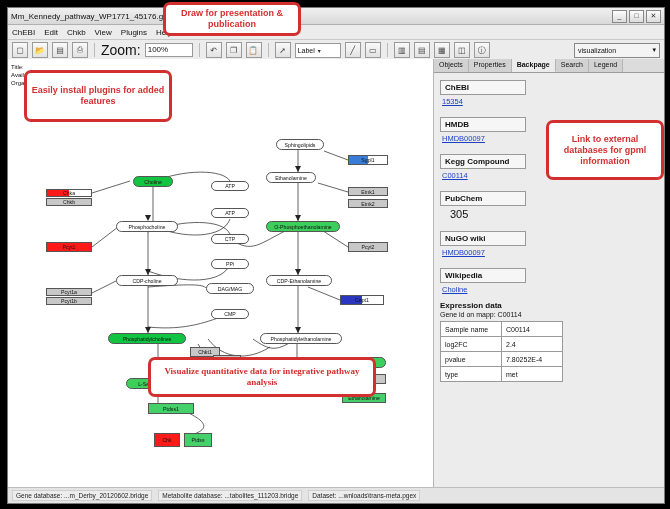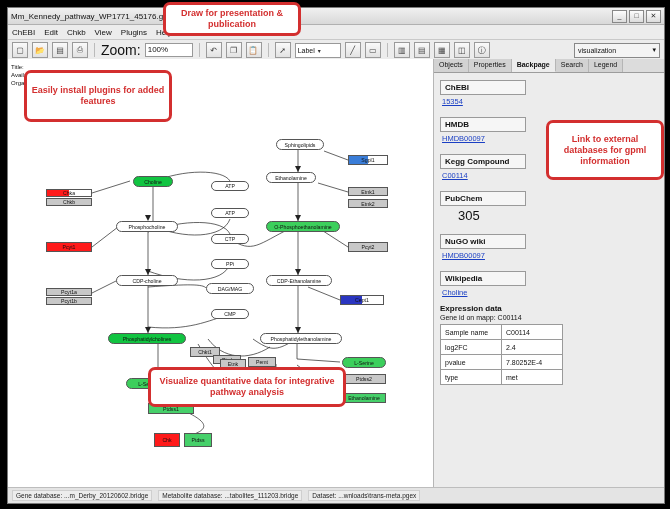--- a/index.html
+++ b/index.html
@@ -49,21 +49,21 @@
 
   
   .tabs{display:flex;height:13px;font-size:7px;border-bottom:1px solid #9c9c9c;background:#dcdcdc;}
   .tab{padding:0 5px;line-height:12px;border-right:1px solid #b5b5b5;background:#d2d2d2;color:#111;}
   .tab.active{background:#ececec;font-weight:bold;border-bottom:1px solid #ececec;}
 
   .panel-body{position:absolute;left:0;right:0;top:13px;bottom:0;overflow:hidden;padding:4px 6px;}
   .dbhead{display:inline-block;border:1px solid #9a9a9a;background:#f6f6f6;font-size:8px;font-weight:bold;
           padding:2px 8px 2px 4px;margin-bottom:2px;color:#111;min-width:72px;}
   .dblink{font-size:7.5px;color:#1a3fc4;text-decoration:underline;margin:0 0 7px 2px;}
-  .dbplain{font-size:13px;color:#111;margin:0 0 7px 18px;}
+  .dbplain{font-size:11px;color:#111;margin:0 0 7px 10px;}
   .exphead{font-size:8px;font-weight:bold;color:#111;margin:6px 0 1px 0;}
   .geneid{font-size:7px;color:#111;margin-bottom:3px;}
   table.exptab{border-collapse:collapse;font-size:7px;color:#111;}
   table.exptab td{border:1px solid #9a9a9a;background:#fff;padding:2px 4px;height:10px;}
   table.exptab td.k{width:52px;}
   table.exptab td.v{width:52px;}
 
   
   .node{position:absolute;font-size:5.2px;color:#111;display:flex;align-items:center;justify-content:center;
         text-align:center;box-sizing:border-box;line-height:6px;}
@@ -226,21 +226,21 @@
           <div class="node met gg" style="left: 334px; top: 298px; width: 44px; height: 11px;">L-Serine</div>
           <div class="node gene" style="left: 334px; top: 315px; width: 44px; height: 10px;">Ptdss2</div>
           <div class="node met gg" style="left: 118px; top: 319px; width: 44px; height: 11px;">L-Serine</div>
           <div class="node gene green" style="left: 334px; top: 334px; width: 44px; height: 10px;">Ethanolamine</div>
           <div class="node gene green" style="left: 140px; top: 344px; width: 46px; height: 11px;">Ptdss1</div>
           <div class="node met" style="left: 248px; top: 320px; width: 28px; height: 10px;">Pisd</div>
           <div class="node gene green" style="left: 176px; top: 374px; width: 28px; height: 14px;">Ptdss</div>
           <div class="node gene red" style="left: 146px; top: 374px; width: 26px; height: 14px;">Chk</div>
         </div>
 
-      <div class="callout" style="left:140px;top:308px;width:198px;height:40px;">Visualize quantitative data  for integrative pathway analysis</div>
+      <div class="callout" style="left:140px;top:298px;width:228px;height:40px;font-family:Liberation Serif, serif;">Visualize quantitative data  for integrative pathway analysis</div>
     </div>
 
     <div class="sidepanel">
       <div class="tabs">
         <div class="tab">Objects</div>
         <div class="tab">Properties</div>
         <div class="tab active">Backpage</div>
         <div class="tab">Search</div>
         <div class="tab">Legend</div>
       </div>

